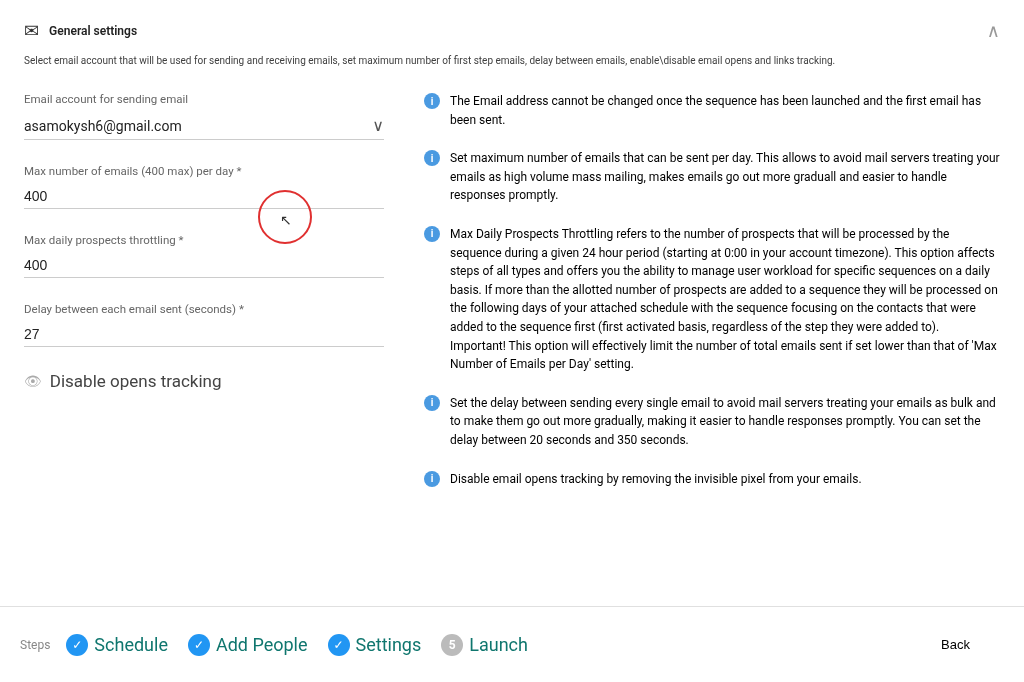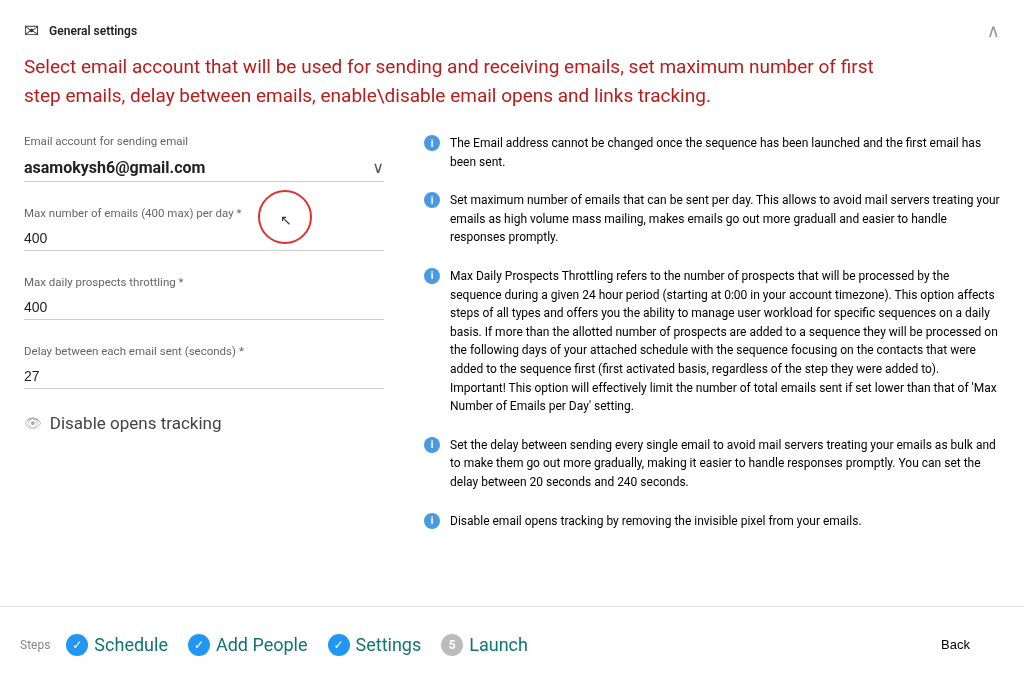--- a/index.html
+++ b/index.html
@@ -39,22 +39,22 @@
       color: #222;
     }
 
     .collapse-btn {
       color: #999;
       cursor: pointer;
       font-size: 18px;
     }
 
     .description {
-      color: #b91c1c;
-      font-size: 19px;
+      color: #404040;
+      font-size: 10px;
       line-height: 1.5;
       margin-bottom: 24px;
       max-width: 860px;
     }
 
     .two-col {
       display: flex;
       gap: 40px;
     }
 
@@ -93,23 +93,22 @@
     .dropdown-wrapper {
       position: relative;
       display: flex;
       align-items: center;
       border-bottom: 1.5px solid #ccc;
       padding: 4px 0;
     }
 
     .dropdown-value {
       flex: 1;
-      font-size: 16px;
+      font-size: 14px;
       color: #222;
-      font-weight: bold;
     }
 
     .dropdown-arrow {
       color: #555;
       font-size: 16px;
     }
 
     .right-info-block {
       display: flex;
       gap: 10px;
@@ -327,21 +326,21 @@
         <div class="info-text">Set maximum number of emails that can be sent per day. This allows to avoid mail servers treating your emails as high volume mass mailing, makes emails go out more graduall and easier to handle responses promptly.</div>
       </div>
 
       <div class="right-info-block">
         <div class="info-icon">i</div>
         <div class="info-text">Max Daily Prospects Throttling refers to the number of prospects that will be processed by the sequence during a given 24 hour period (starting at 0:00 in your account timezone). This option affects steps of all types and offers you the ability to manage user workload for specific sequences on a daily basis. If more than the allotted number of prospects are added to a sequence they will be processed on the following days of your attached schedule with the sequence focusing on the contacts that were added to the sequence first (first activated basis, regardless of the step they were added to).<br>Important! This option will effectively limit the number of total emails sent if set lower than that of 'Max Number of Emails per Day' setting.</div>
       </div>
 
       <div class="right-info-block">
         <div class="info-icon">i</div>
-        <div class="info-text">Set the delay between sending every single email to avoid mail servers treating your emails as bulk and to make them go out more gradually, making it easier to handle responses promptly. You can set the delay between 20 seconds and 240 seconds.</div>
+        <div class="info-text">Set the delay between sending every single email to avoid mail servers treating your emails as bulk and to make them go out more gradually, making it easier to handle responses promptly. You can set the delay between 20 seconds and 350 seconds.</div>
       </div>
 
       <div class="right-info-block">
         <div class="info-icon">i</div>
         <div class="info-text">Disable email opens tracking by removing the invisible pixel from your emails.</div>
       </div>
 
     </div>
   </div>
 </div>

